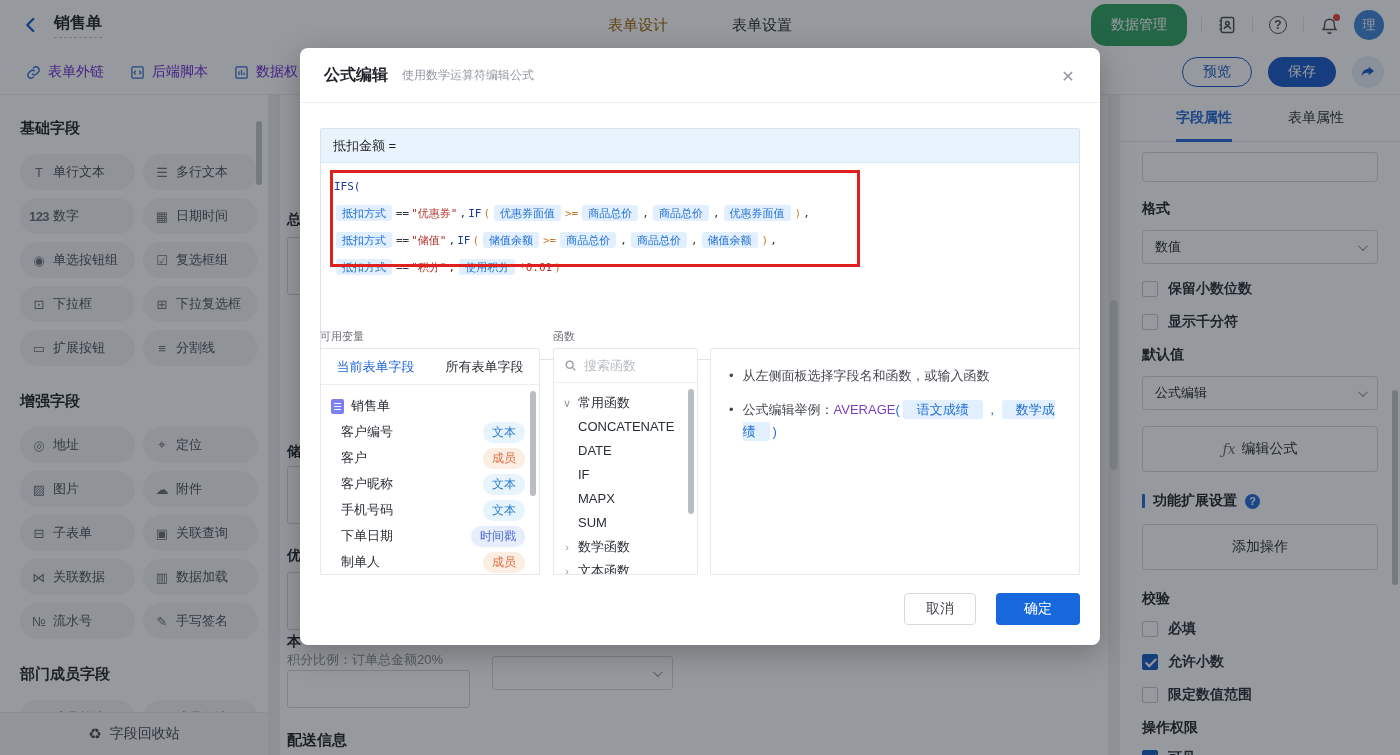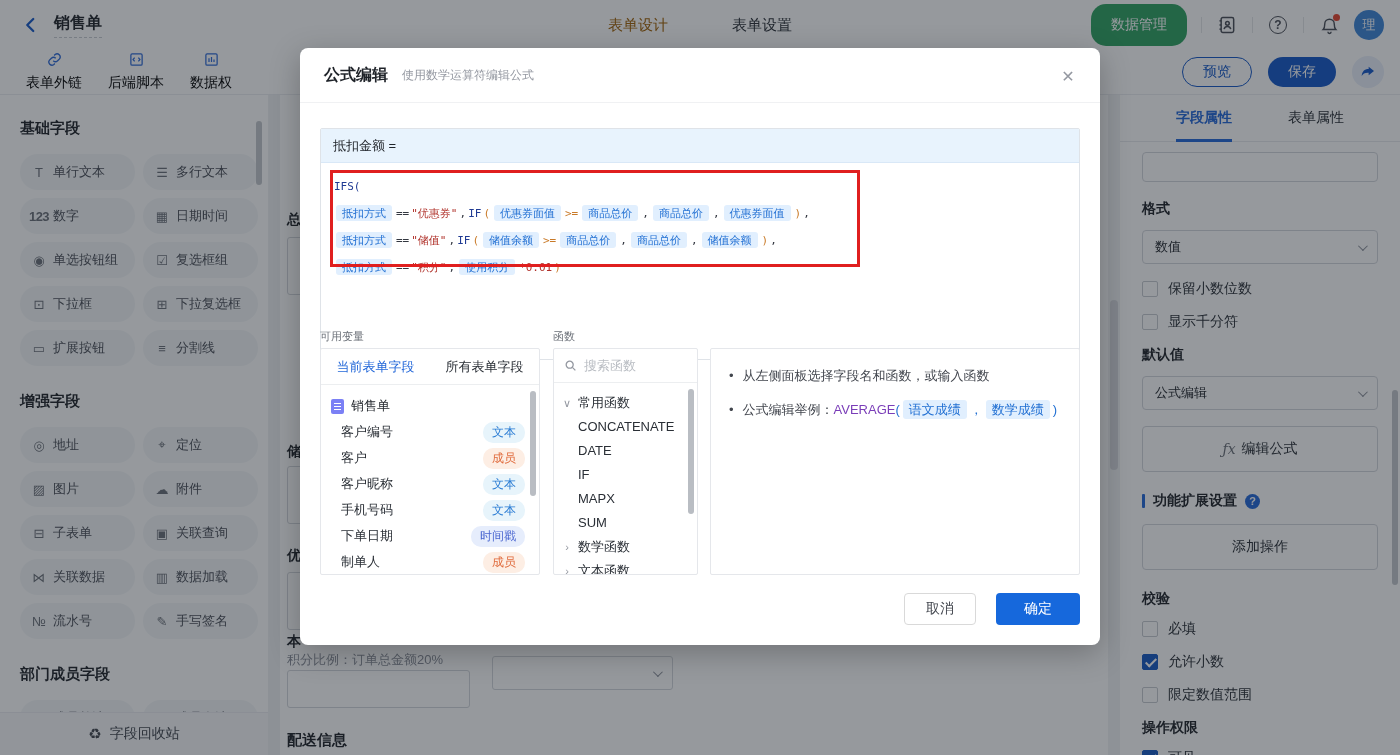--- a/index.html
+++ b/index.html
@@ -17,21 +17,21 @@
   .top-right { position:absolute; right:16px; top:0; height:50px; display:flex; align-items:center; gap:14px; }
   .green-pill { background:#2fa362; color:#fff; font-size:14px; height:42px; padding:0 20px; border-radius:15px; display:flex; align-items:center; cursor:pointer; }
   .tdiv { width:1px; height:16px; background:#e3e5e8; }
   .hicon { width:22px; height:22px; display:flex; align-items:center; justify-content:center; color:#4a4e57; cursor:pointer; position:relative; }
   .help-circ { width:18px; height:18px; border:1.5px solid #4a4e57; border-radius:50%; font-size:12px; display:flex; align-items:center; justify-content:center; font-weight:bold; }
   .red-dot { position:absolute; right:0; top:0; width:7px; height:7px; border-radius:50%; background:#e5442f; }
   .avatar { width:30px; height:30px; border-radius:50%; background:#3d86d8; color:#fff; display:flex; align-items:center; justify-content:center; font-size:13px; cursor:pointer; }
 
   
   .toolbar { position:absolute; left:0; top:50px; width:1400px; height:45px; background:#fff; border-bottom:1px solid #ebedf0; display:flex; align-items:center; z-index:1; }
-  .tlink { display:flex; align-items:center; gap:7px; color:#000000; font-size:14px; margin-left:26px; cursor:pointer; white-space:nowrap;flex-direction:column; }
+  .tlink { display:flex; align-items:center; gap:7px; color:#6d28d9; font-size:14px; margin-left:26px; cursor:pointer; white-space:nowrap; }
   .tlink:first-child { margin-left:26px; }
   .tb-right { position:absolute; right:16px; display:flex; align-items:center; gap:16px; }
   .btn-outline { height:30px; padding:0 20px; border:1px solid #1558c8; border-radius:15px; color:#1558c8; font-size:14px; background:#fff; display:flex; align-items:center; cursor:pointer; }
   .btn-primary-pill { height:30px; padding:0 20px; border-radius:15px; color:#fff; font-size:14px; background:#1558c8; display:flex; align-items:center; cursor:pointer; }
   .share-circ { width:32px; height:32px; border-radius:50%; background:#e9effa; display:flex; align-items:center; justify-content:center; cursor:pointer; }
 
   
   .sidebar { position:absolute; left:0; top:95px; width:268px; height:660px; background:#fff; overflow:hidden; z-index:1; }
   .sb-inner { padding:24px 12px 0 20px; }
   .sb-title { font-size:15px; font-weight:bold; color:#1f2329; margin-bottom:16px; }
@@ -56,21 +56,21 @@
 
   
   .props { position:absolute; left:1120px; top:95px; width:280px; height:660px; background:#fff; z-index:1; }
   .props-tabs { height:47px; display:flex; align-items:center; justify-content:center; gap:56px; border-bottom:1px solid #e8eaed; }
   .ptab { font-size:14px; color:#2a2f36; cursor:pointer; height:47px; display:flex; align-items:center; border-bottom:3px solid transparent; padding-top:3px; }
   .ptab.active { color:#2468d9; border-bottom-color:#2468d9; font-weight:bold; }
   .props-body { padding:10px 22px 0 22px; }
   .p-input { height:30px; border:1px solid #d4d7dc; border-radius:4px; background:#fff; margin-bottom:18px; }
   .p-label { font-weight:bold; font-size:14px; margin-bottom:12px; }
   .p-select { height:34px; border:1px solid #d4d7dc; border-radius:4px; display:flex; align-items:center; justify-content:space-between; padding:0 12px; margin-bottom:16px; cursor:pointer; }
-  .p-check-row { display:flex; align-items:center; gap:10px; margin-bottom:15px; color:#2a2f36; font-size:14px; cursor:pointer; }
+  .p-check-row { display:flex; align-items:center; gap:10px; margin-bottom:15px; color:#2a2f36; font-size:14px; cursor:pointer;font-weight:bold; }
   .cb { width:16px; height:16px; border:1px solid #c6cad0; border-radius:2px; background:#fff; flex:none; position:relative; }
   .cb.checked { background:#1659c4; border-color:#1659c4; }
   .cb.checked::after { content:""; position:absolute; left:5px; top:1px; width:4px; height:9px; border:solid #fff; border-width:0 2px 2px 0; transform:rotate(45deg); }
   .p-btn { height:46px; border:1px solid #d4d7dc; border-radius:4px; display:flex; align-items:center; justify-content:center; gap:6px; color:#2a2f36; font-size:14px; cursor:pointer; margin-bottom:20px; background:#fff; }
   .fx { font-style:italic; color:#6b7078; font-family:"DejaVu Serif",serif; }
   .p-section-hdr { display:flex; align-items:center; gap:8px; font-weight:bold; font-size:14px; margin:6px 0 14px 0; }
   .blue-bar { width:3px; height:14px; background:#2468d9; border-radius:1px; }
   .q-circ { width:15px; height:15px; border-radius:50%; background:#2468d9; color:#fff; font-size:11px; display:flex; align-items:center; justify-content:center; font-weight:bold; }
   .page-scrollbar { position:absolute; right:2px; top:0; width:6px; height:755px; z-index:3; }
   .page-thumb { position:absolute; left:0; top:390px; width:6px; height:195px; border-radius:3px; background:#c4c7cc; }
@@ -124,21 +124,21 @@
   .fn-group { display:flex; align-items:center; gap:6px; height:24px; font-size:13px; color:#2a2f36; cursor:pointer; }
   .tw { color:#9498a1; font-size:11px; width:10px; text-align:center; flex:none; }
   .fn-item { height:24px; line-height:24px; padding-left:16px; font-size:13px; color:#2a2f36; cursor:pointer; }
   .f-scroll { position:absolute; right:3px; top:40px; width:6px; height:125px; border-radius:3px; background:#b9bdc3; }
 
   .hint-panel { left:410px; width:370px; padding:16px 18px; }
   .hint-row { display:flex; gap:9px; margin-bottom:12px; line-height:22px; font-size:13px; color:#42464e; }
   .bullet { color:#42464e; flex:none; }
   .hint-fn { color:#7a3db8; }
   .hint-par { color:#2270d3; }
-  .hint-chip { background:#e1effe; color:#2270d3; border-radius:3px; padding:2px 6px; margin:0 3px; }
+  .hint-chip { background:#e1effe; color:#2270d3; border-radius:3px; padding:2px 14px; margin:0 3px; }
 
   .m-footer { position:absolute; right:20px; bottom:20px; display:flex; gap:20px; }
   .btn-cancel { width:72px; height:32px; border:1px solid #d9d9d9; border-radius:4px; background:#fff; color:#42464e; font-size:14px; display:flex; align-items:center; justify-content:center; cursor:pointer; }
   .btn-confirm { width:84px; height:32px; border-radius:4px; background:#1668dc; color:#fff; font-size:14px; display:flex; align-items:center; justify-content:center; cursor:pointer; }
 </style>
 </head>
 <body>
 
 <div class="stage">
 

